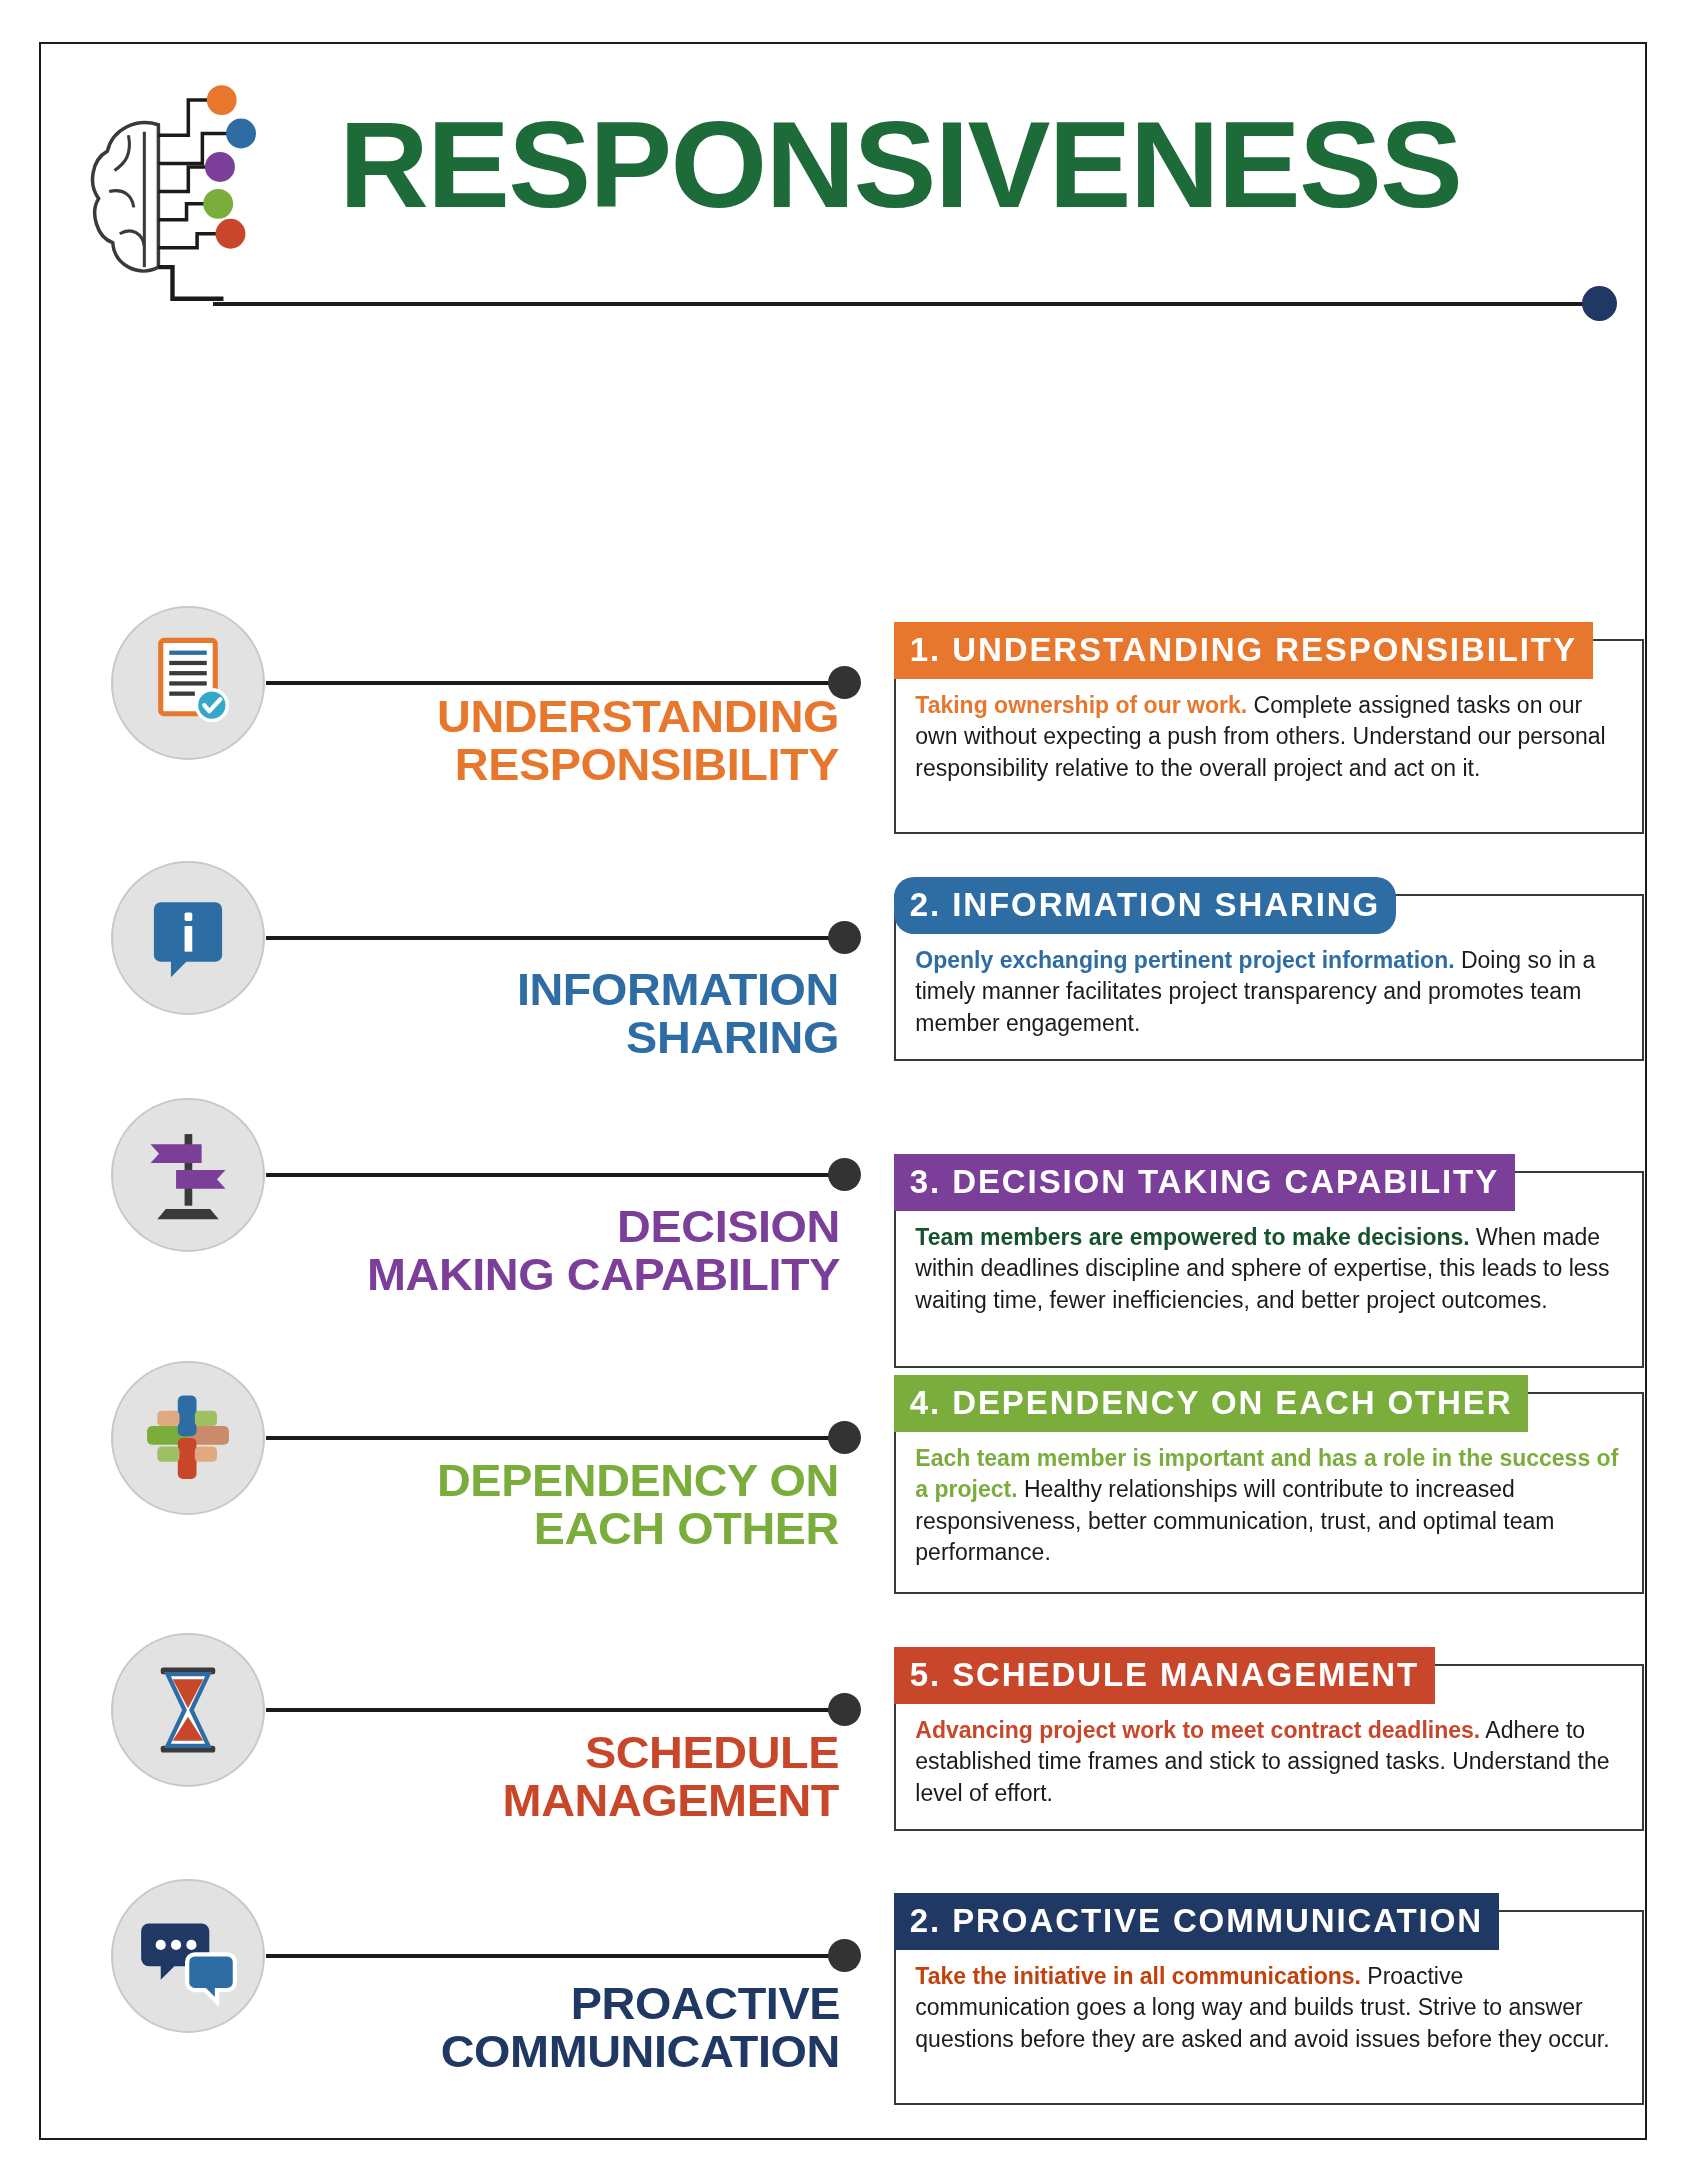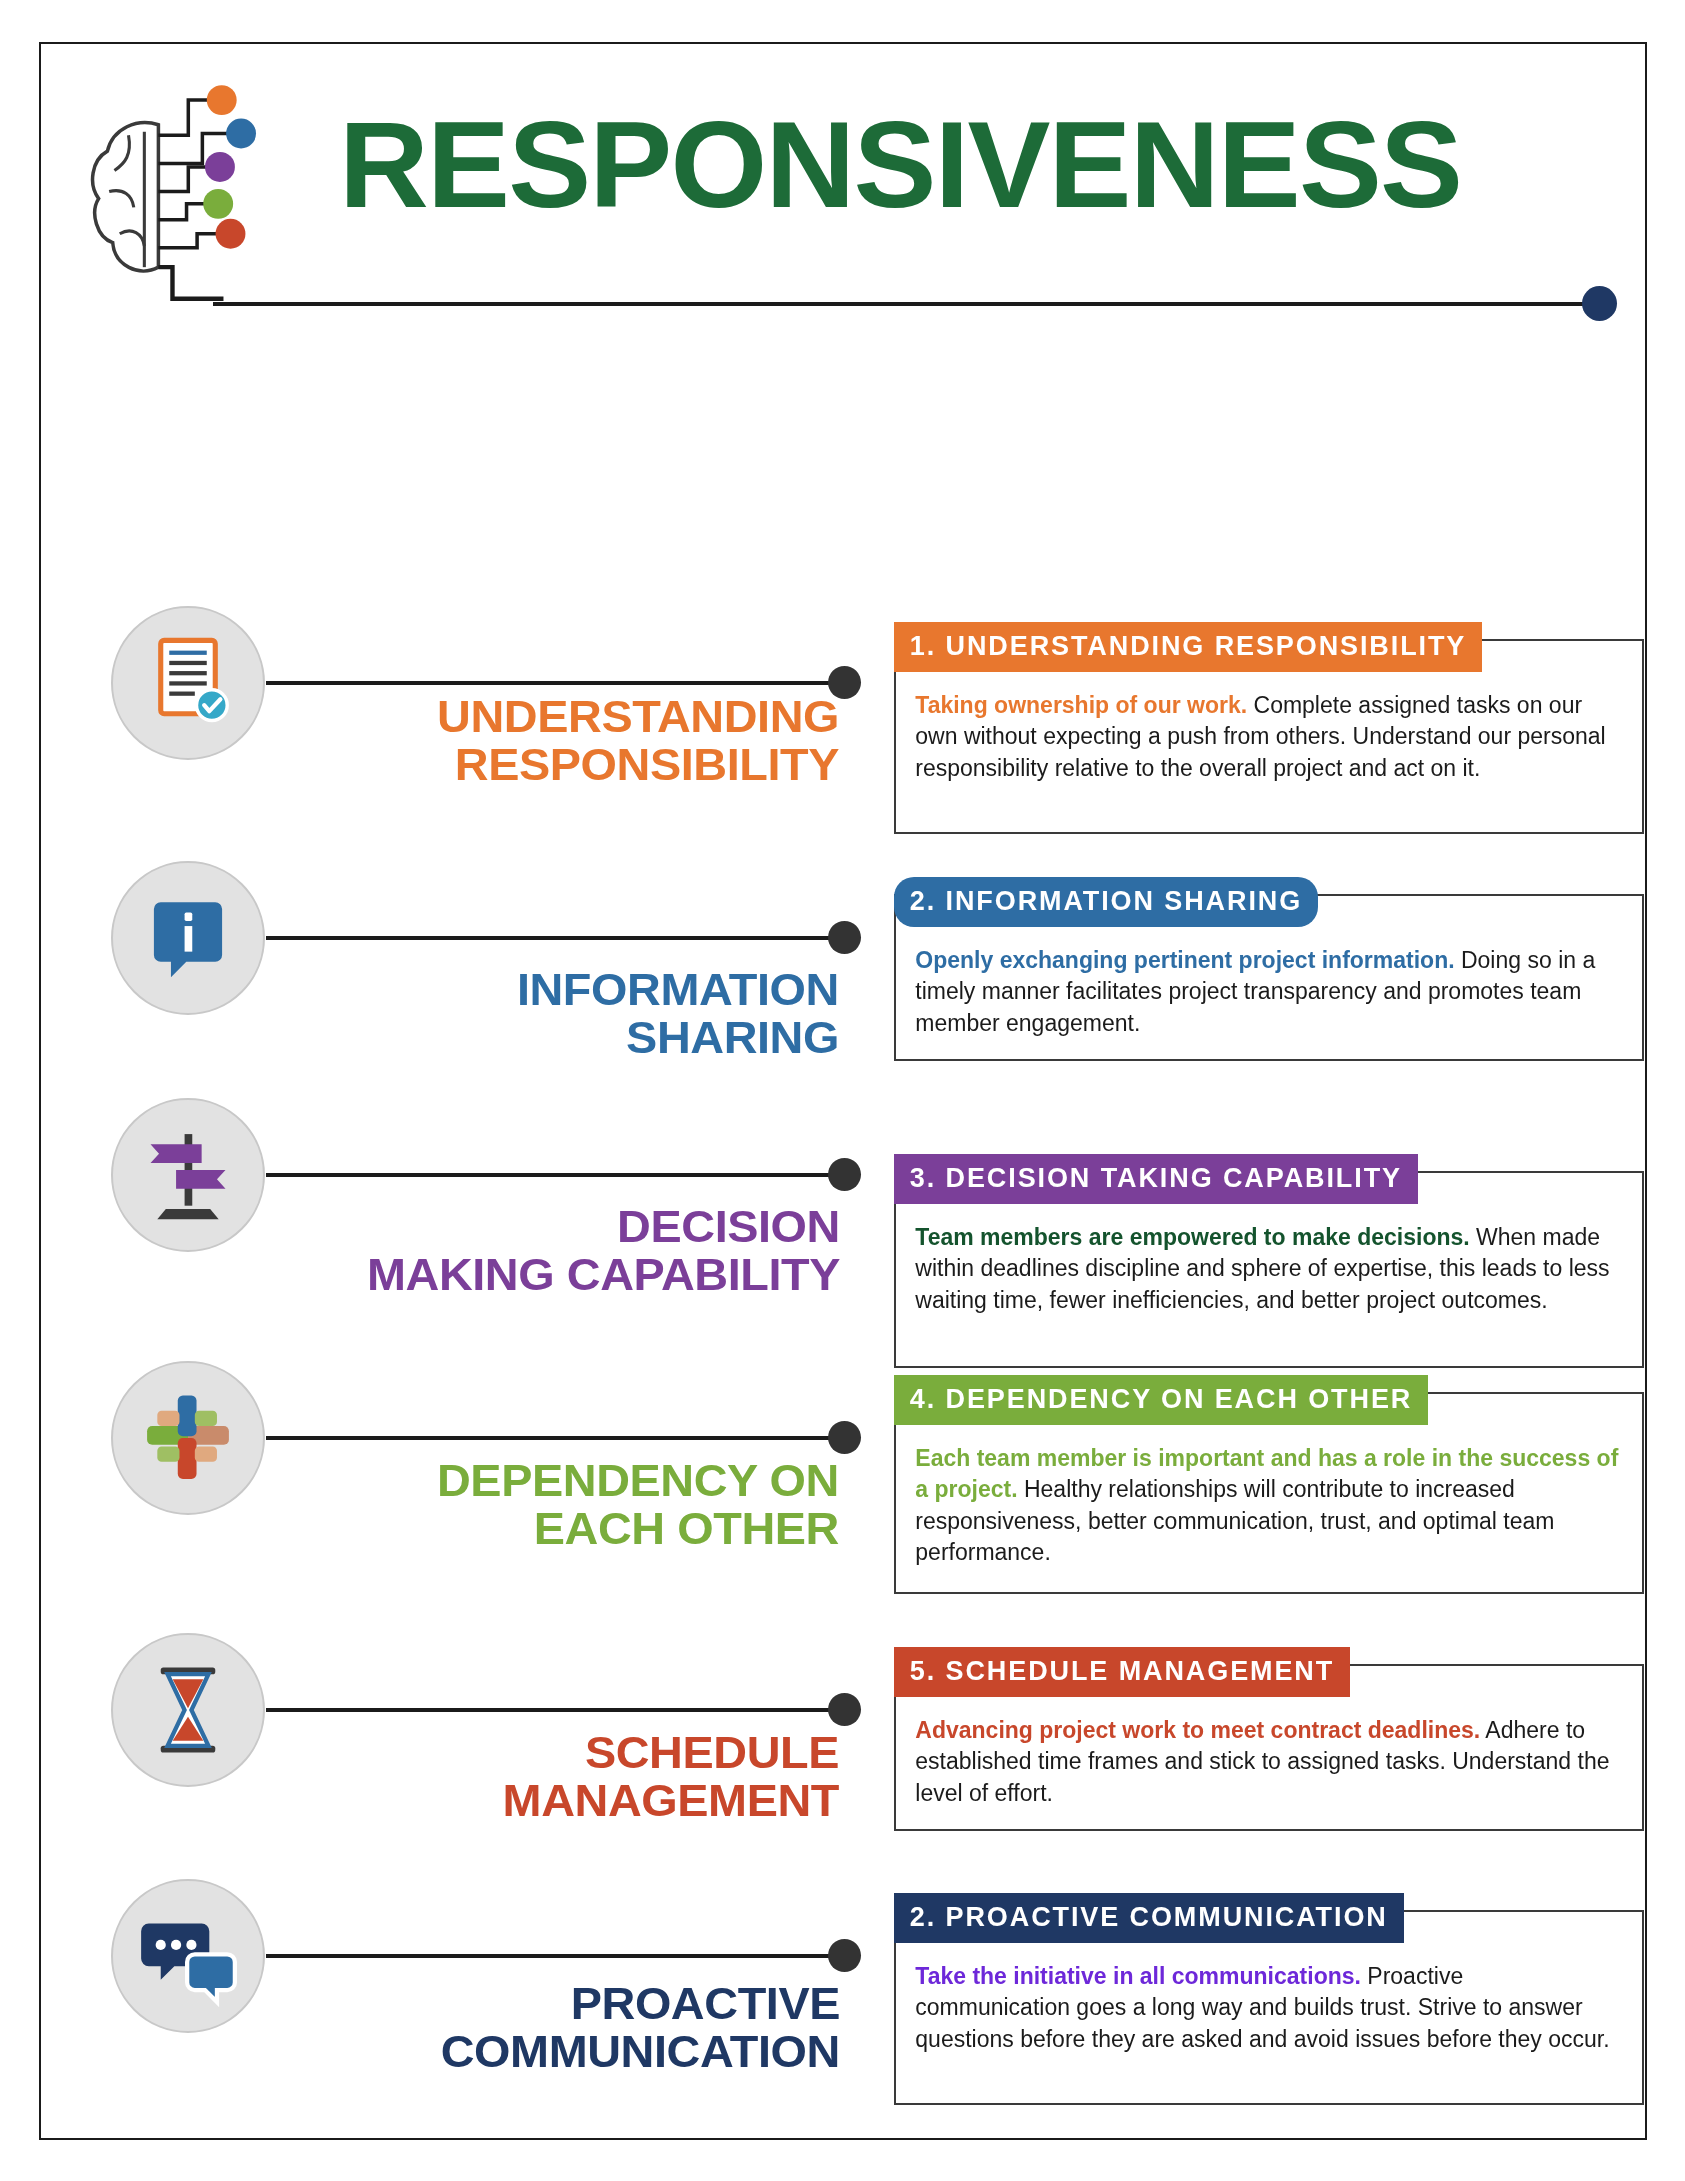--- a/index.html
+++ b/index.html
@@ -151,21 +151,21 @@
     border: 2.2px solid #3a3a3a;
     box-sizing: border-box;
     background: #ffffff;
   }
   .card-title {
     position: absolute;
     left: -2.2px;
     top: -19.3px;
     font-family: "Liberation Sans", sans-serif;
     font-weight: bold;
-    font-size: 27px;
+    font-size: 33px;
     letter-spacing: 1.9px;
     color: #ffffff;
     padding: 9.7px 16px 9.7px 16px;
     white-space: nowrap;
   }
   .card-body {
     font-family: "Liberation Sans", sans-serif;
     font-size: 23px;
     line-height: 1.36;
     color: #1b1b1b;
@@ -371,20 +371,20 @@
     <div class="connector" style="left:225px;top:93px;width:579px;"></div>
     <div class="connector-dot" style="left:787px;top:78px;"></div>
     <div class="row-label" style="left:149px;top:119px;width:650px;color:#1f3864;">
       <div>PROACTIVE</div>
       <div>COMMUNICATION</div>
     </div>
     <div class="card" style="top:49px;height:195px;">
       <div class="card-title" style="background:#1f3864;">2. PROACTIVE COMMUNICATION</div>
       <div class="card-inner">
         <div class="card-body">
-          <span class="lead" style="color:#6d28d9;">Take the initiative in all communications.</span><span> Proactive communication goes a long way and builds trust. Strive to answer questions before they are asked and avoid issues before they occur.</span>
+          <span class="lead" style="color:#c2410c;">Take the initiative in all communications.</span><span> Proactive communication goes a long way and builds trust. Strive to answer questions before they are asked and avoid issues before they occur.</span>
         </div>
       </div>
     </div>
   </div>
 
 </div>
 
 
 </body></html>

